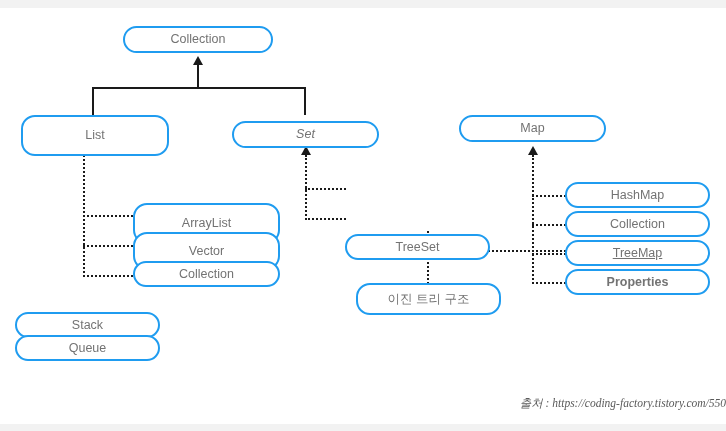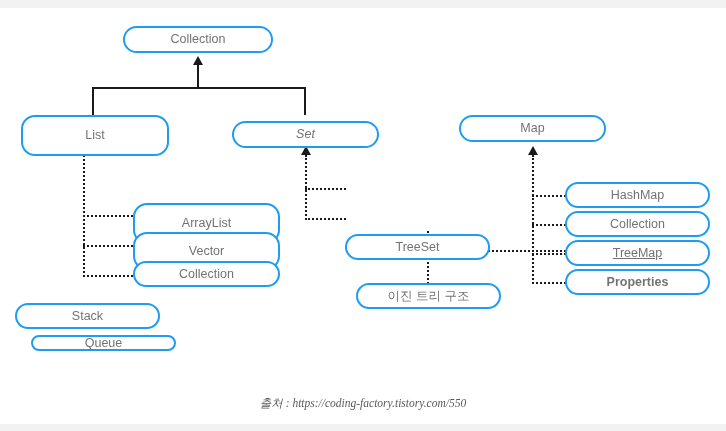--- a/index.html
+++ b/index.html
@@ -76,21 +76,21 @@
     border-left: 5px solid transparent;
     border-right: 5px solid transparent;
     border-bottom: 9px solid #1a1a1a;
     z-index: 2;
   }
 
   .caption {
     position: absolute;
     left: 0;
     width: 726px;
-    text-align: center;
+    text-align: right;
     font-style: italic;
     font-size: 11.5px;
     color: #5a5a5a;
     font-family: "Liberation Serif", "DejaVu Serif", serif;
   }
 </style>
 </head>
 <body>
 
 <div id="canvas">
@@ -132,28 +132,28 @@
   <div class="node" style="left:232px; top:121px; width:147px; height:27px;font-style:italic;">Set</div>
 
   <div class="node" style="left:459px; top:115px; width:147px; height:27px;">Map</div>
 
   <div class="node" style="left:133px; top:203px; width:147px; height:41px;">ArrayList</div>
 
   <div class="node" style="left:133px; top:232px; width:147px; height:38px;">Vector</div>
 
   <div class="node" style="left:133px; top:261px; width:147px; height:26px;">Collection</div>
 
-  <div class="node" style="left:15px; top:303px; width:145px; height:26px;">Stack</div>
+  <div class="node" style="left:15px; top:312px; width:145px; height:26px;">Stack</div>
 
-  <div class="node" style="left:31px; top:335px; width:145px; height:16px;">Queue</div>
+  <div class="node" style="left:15px; top:335px; width:145px; height:26px;">Queue</div>
 
 
   <div class="node" style="left:345px; top:205px; width:145px; height:26px;margin-top:29px;">TreeSet</div>
 
-  <div class="node" style="left:356px; top:283px; width:145px; height:26px;">이진 트리 구조</div>
+  <div class="node" style="left:356px; top:283px; width:145px; height:32px;">이진 트리 구조</div>
 
   <div class="node" style="left:565px; top:182px; width:145px; height:26px;">HashMap</div>
 
   <div class="node" style="left:565px; top:211px; width:145px; height:26px;">Collection</div>
 
   <div class="node" style="left:565px; top:240px; width:145px; height:26px;text-decoration:underline;">TreeMap</div>
 
   <div class="node" style="left:565px; top:269px; width:145px; height:26px;font-weight:bold;">Properties</div>
 
   <div class="caption" style="top:396px;">출처 : https://coding-factory.tistory.com/550</div>

